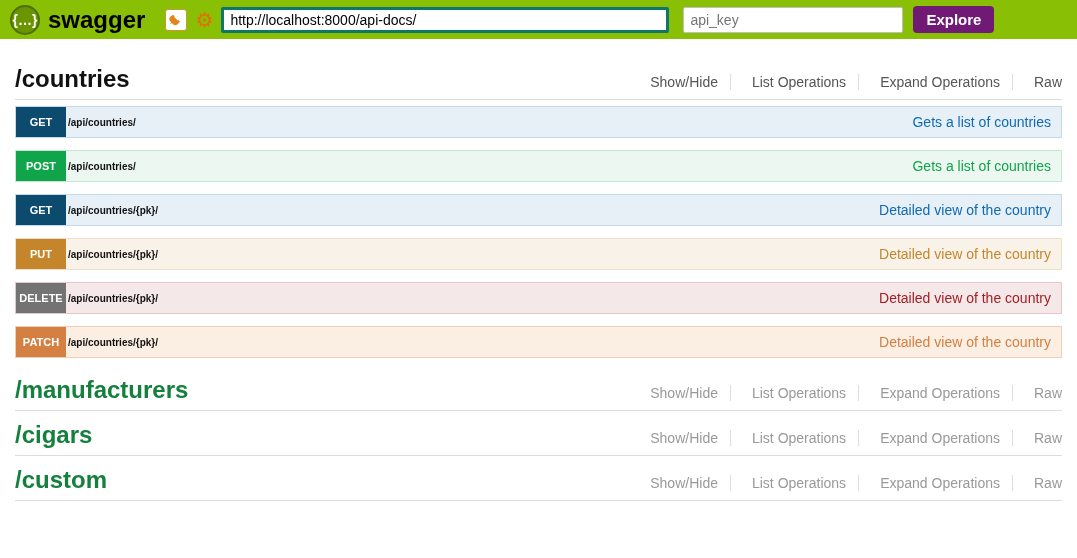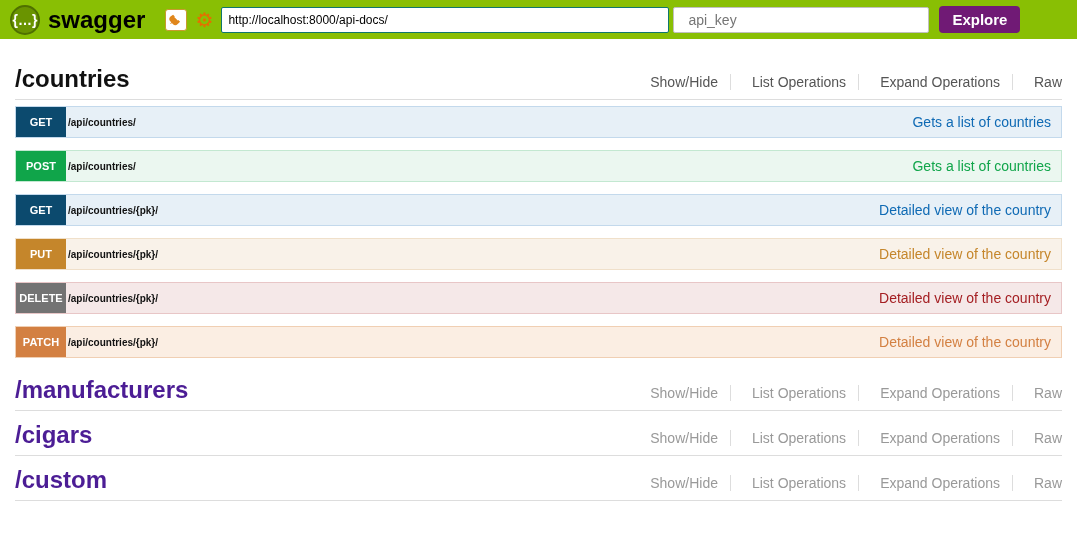--- a/index.html
+++ b/index.html
@@ -5,29 +5,29 @@
 *{box-sizing:border-box;margin:0;padding:0}
 body{font-family:"Droid Sans",Helvetica,Arial,sans-serif;background:#fff;color:#333;font-size:14px}
 .header{background:#89bf04;height:39px;display:flex;align-items:center;padding:0 10px}
 .logo{display:flex;align-items:center;margin-right:20px}
 .logo-icon{width:30px;height:30px;border-radius:50%;background:#6a9400;border:2px solid #4f7000;display:flex;align-items:center;justify-content:center;color:#fff;font-size:14px;font-weight:bold;margin-right:8px}
 .logo-text{color:#000000;font-size:24px;font-weight:bold}
 .toolbar-icon{width:22px;height:22px;border-radius:3px;margin-right:6px;display:flex;align-items:center;justify-content:center}
 .plug-icon{background:#fff;border:1px solid #c99a2e}
 .plug-icon svg{width:14px;height:14px}
 .gear-icon{color:#e86c00;font-size:20px}
-.url-input{flex:1;height:26px;padding:3px 6px;border:1px solid #0f766e;border-radius:2px;font-size:12px;margin-right:4px;max-width:448px}
-.key-input{height:26px;width:256px;padding:3px 14px;border:1px solid #c0c0c0;border-radius:2px;font-size:14px;margin-right:10px;color:#999}
+.url-input{flex:1;height:26px;padding:3px 6px;border:3px solid #0f766e;border-radius:2px;font-size:14px;margin-right:14px;max-width:448px}
+.key-input{height:26px;width:220px;padding:3px 6px;border:1px solid #c0c0c0;border-radius:2px;font-size:14px;margin-right:10px;color:#999}
 .explore-btn{background:#701a75;color:#fff;border:none;border-radius:4px;padding:5px 13px;font-size:15px;font-weight:bold;cursor:pointer}
 .main{padding:20px 15px}
 .resource{margin-bottom:4px}
 .resource-heading{display:flex;align-items:baseline;justify-content:space-between;border-bottom:1px solid #ddd;padding:6px 0}
 .resource-heading.collapsed{color:#999}
 .resource-title{font-size:24px;font-weight:bold;color:#111}
-.resource-heading.collapsed .resource-title{color:#4c1d95}
+.resource-heading.collapsed .resource-title{color:#15803d}
 .resource-actions{display:flex;gap:9px;font-size:14px}
 .resource-actions a{color:#555;text-decoration:none;padding:0 12px;border-right:1px solid #ddd;cursor:pointer}
 .resource-actions a:last-child{border-right:none;padding-right:0}
 .resource-heading.collapsed .resource-actions a{color:#999}
 .ops{margin-top:6px}
 .op{display:flex;align-items:center;height:32px;margin-bottom:12px;border:1px solid;font-size:14px}
 .op-method{width:50px;min-width:50px;height:100%;display:flex;align-items:center;justify-content:center;color:#fff;font-size:11px;font-weight:bold}
 .op-path{padding:0 2px;font-weight:bold;color:#111;flex:1;font-size:10px}
 .op-summary{padding:0 10px;font-size:14px}
 .op.get{background:#e7f0f7;border-color:#c3d9ec}

